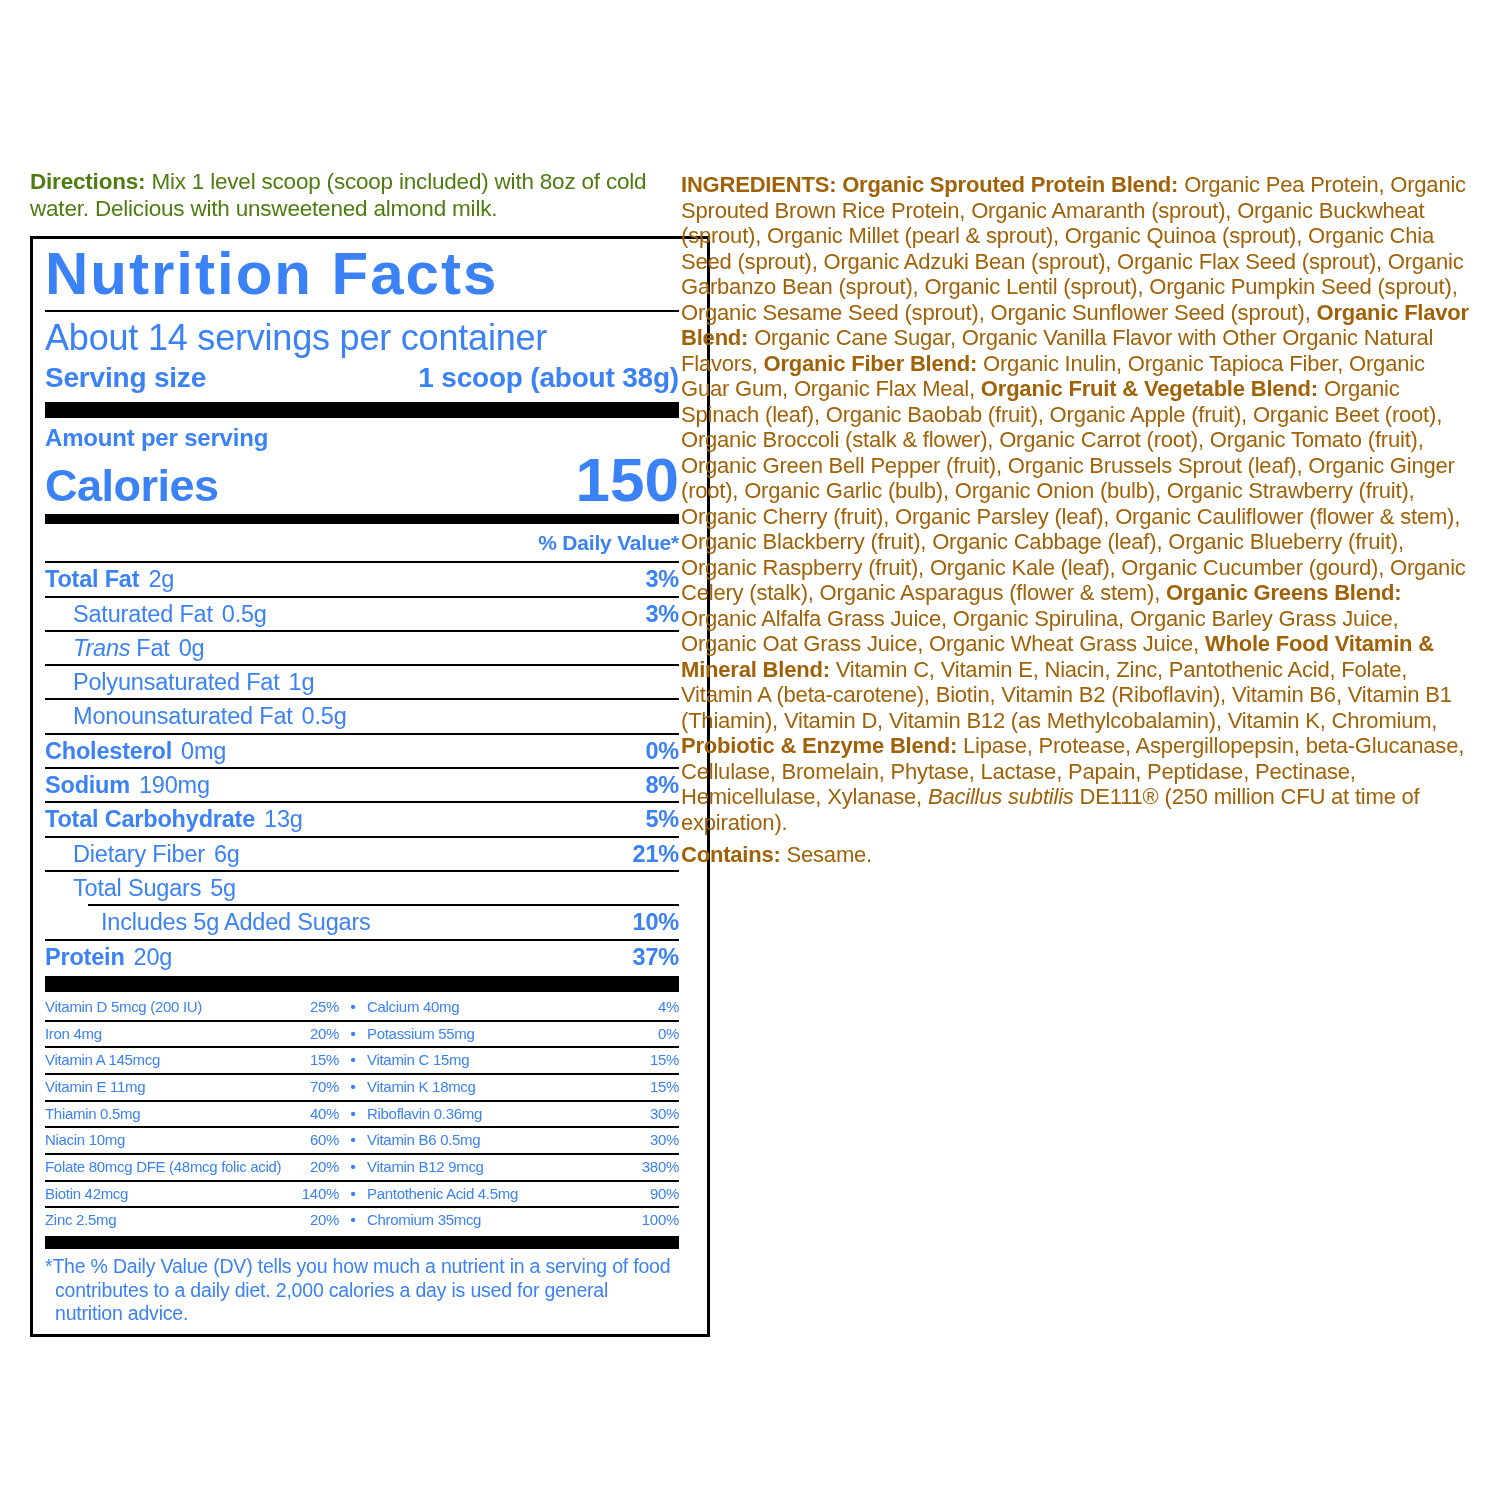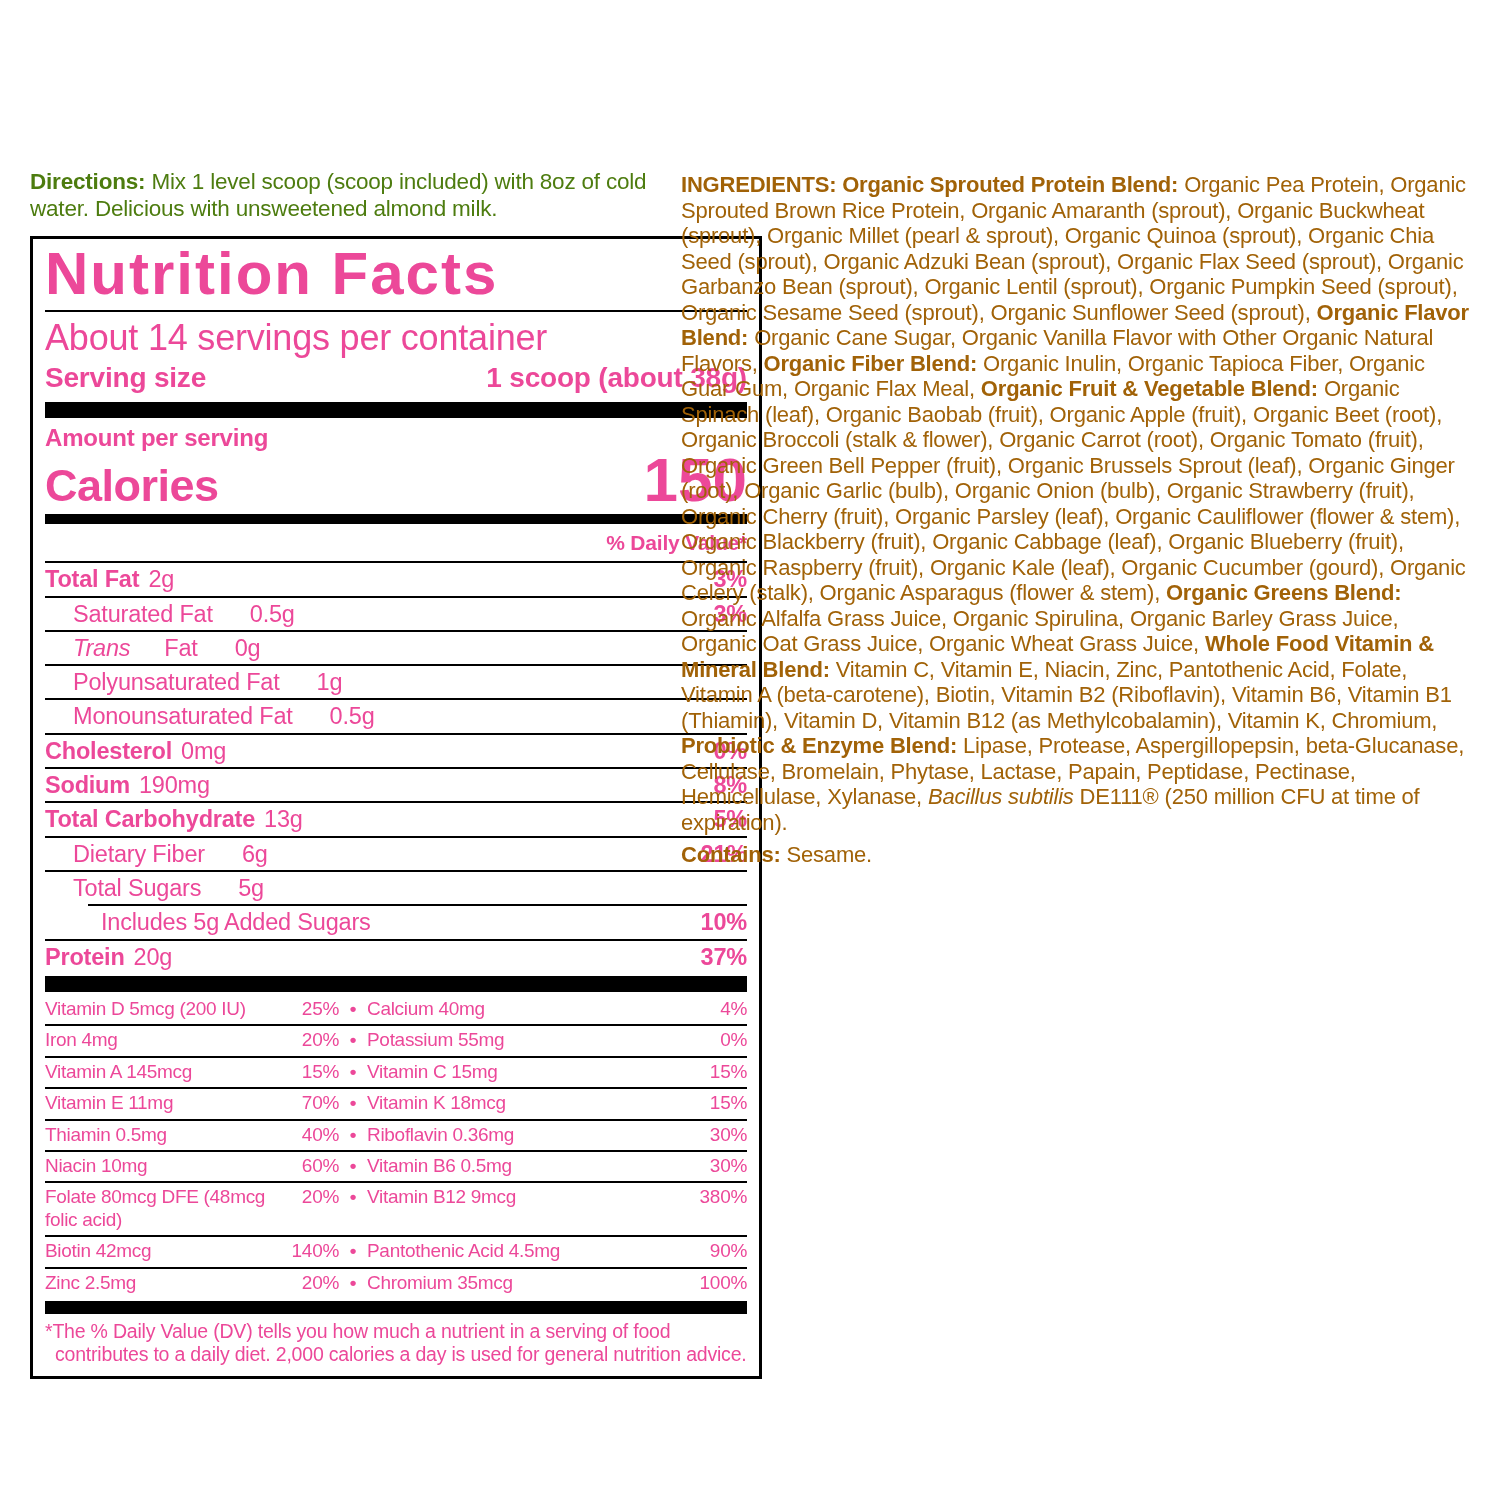--- a/index.html
+++ b/index.html
@@ -15,24 +15,24 @@
 
   
   .directions {
     position:absolute; left:30px; top:168px; width:652px;
     font-size:22.5px; line-height:1.22; letter-spacing:-0.2px; color:#4d7c0f;
   }
   .directions .lbl { font-weight:700; }
 
   
   .nf {
-    position:absolute; left:30px; top:236px; width:732px;
+    position:absolute; left:30px; top:236px; width:680px;
     border:3px solid #000; background:#fff;
-    padding:3px 12px 9px 12px;
-    color:#ec4899;
+    padding:3px 28px 9px 12px;
+    color:#3b82f6;
   }
   .nf-title {
     font-size:60px; font-weight:700; letter-spacing:2px; line-height:1.08;
     border-bottom:2px solid #000; padding-bottom:3px; margin-bottom:4px;
     white-space:nowrap;
   }
   .nf-servings { font-size:36px; line-height:1.22; letter-spacing:-0.2px; }
   .nf-serving-row {
     display:flex; justify-content:space-between; align-items:baseline;
     font-weight:700; font-size:28px; line-height:1.25; letter-spacing:-0.2px;
@@ -54,30 +54,30 @@
     display:flex; justify-content:space-between; align-items:baseline;
     border-top:2px solid #000; padding:3px 0 3px;
     font-size:23.5px; line-height:1.12; letter-spacing:-0.2px;
   }
   .nf-row .nm-wrap { display:flex; align-items:baseline; }
   .nf-row .nm { font-weight:400; }
   .nf-row.bold .nm { font-weight:700; }
   .nf-row .nm-i { font-style:italic; margin-right:6px; }
   .nf-row .amt { margin-left:9px; font-weight:400; }
   .nf-row .dv { font-weight:700; margin-left:10px; white-space:nowrap; }
-  .nf-row.indent1 .nm-wrap { padding-left:28px;gap:28px; }
+  .nf-row.indent1 .nm-wrap { padding-left:28px; }
   .nf-row.row-includes { margin-left:43px; }
   .nf-row.row-includes .nm-wrap { padding-left:13px; }
 
   
   .micro { margin-top:0; }
   .micro-row {
     display:flex; align-items:flex-start;
     border-top:2px solid #000; padding:3px 0 4px;
-    font-size:19px; line-height:1.18; letter-spacing:-0.3px;
+    font-size:15px; line-height:1.18; letter-spacing:-0.3px;
   }
   .micro-row.first { border-top:none; padding-top:6px; }
   .micro-left  { flex:0 0 294px; display:flex; justify-content:space-between; align-items:flex-start; }
   .micro-left .micro-name { max-width:250px; }
   .micro-bullet { flex:0 0 28px; text-align:center; font-weight:700; }
   .micro-right { flex:1 1 auto; display:flex; justify-content:space-between; align-items:flex-start; }
   .micro-dv { margin-left:6px; white-space:nowrap; }
 
   .nf-footnote {
     font-size:19.5px; line-height:1.2; letter-spacing:-0.2px;

